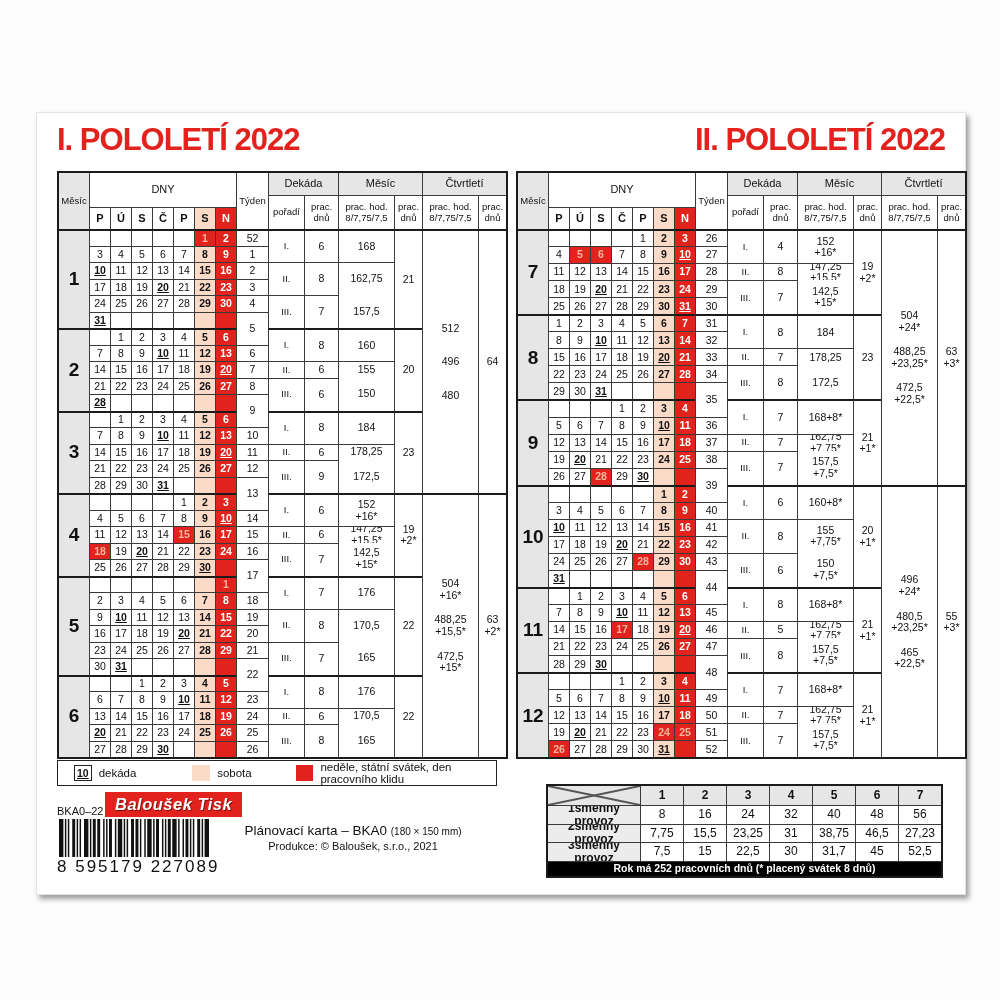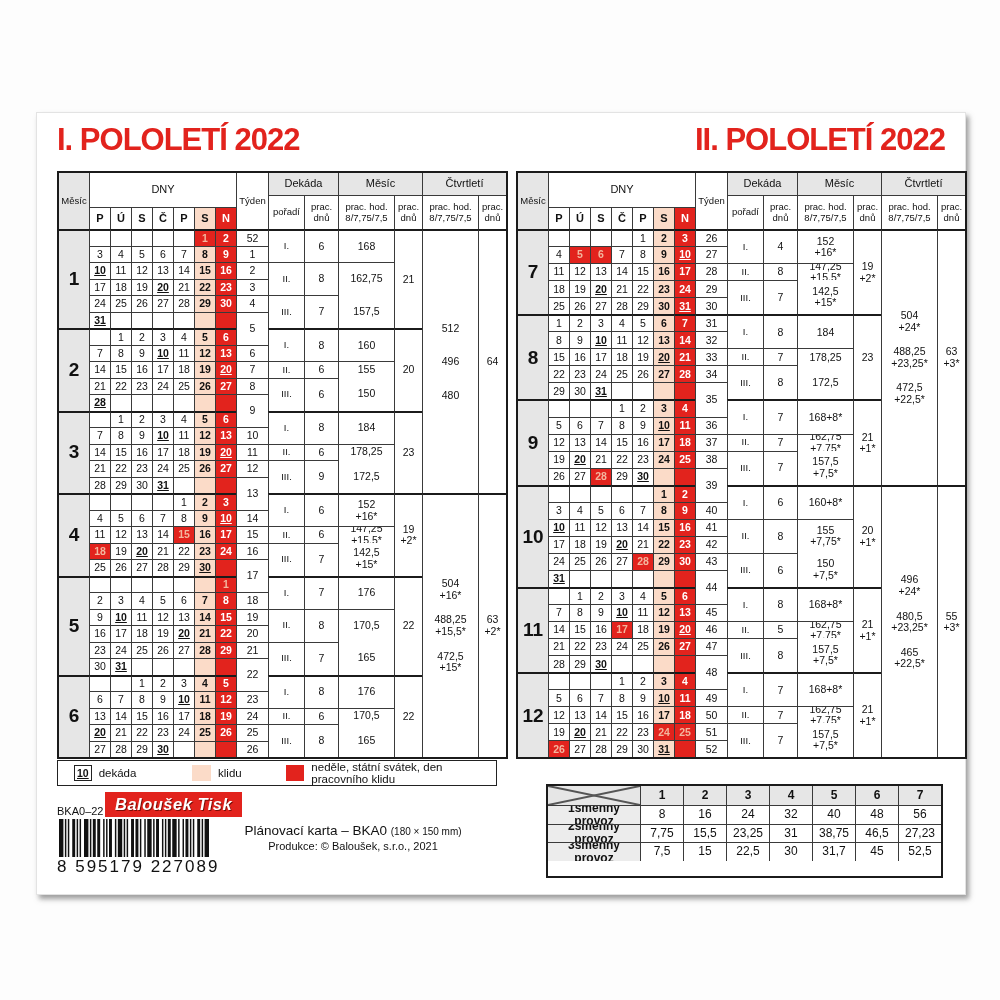--- a/index.html
+++ b/index.html
@@ -948,21 +948,21 @@
           <div class="c th stack" style="grid-area: 19 / 15 / span 16;">
             <div>55</div>
             <div>+3*</div>
           </div>
         </div>
     </div>
     <div class="legend">
       <span class="lg-box">10</span>
       <span class="lg-lab">dekáda</span>
       <span class="sw pink"></span>
-      <span class="lg-lab">klidu</span>
+      <span class="lg-lab">sobota</span>
       <span class="sw red"></span>
       <span class="lg-lab">neděle, státní svátek, den pracovního klidu</span>
     </div>
     <span id="code">BKA0–22</span>
     <span id="logo">Baloušek Tisk</span>
     <div id="barcode"><svg width="150" height="38" xmlns="http://www.w3.org/2000/svg">
           <rect x="0.00" y="0" width="4.41" height="38" fill="#111"></rect>
           <rect x="5.88" y="0" width="1.47" height="38" fill="#111"></rect>
           <rect x="8.82" y="0" width="1.47" height="38" fill="#111"></rect>
           <rect x="13.24" y="0" width="2.94" height="38" fill="#111"></rect>
@@ -1038,15 +1038,16 @@
         <div class="c " style="grid-area: 3 / 7;">46,5</div>
         <div class="c " style="grid-area: 3 / 8;">27,23</div>
         <div class="c lab nl" style="grid-area: 4 / 1;">3směnný provoz</div>
         <div class="c " style="grid-area: 4 / 2;">7,5</div>
         <div class="c " style="grid-area: 4 / 3;">15</div>
         <div class="c " style="grid-area: 4 / 4;">22,5</div>
         <div class="c " style="grid-area: 4 / 5;">30</div>
         <div class="c " style="grid-area: 4 / 6;">31,7</div>
         <div class="c " style="grid-area: 4 / 7;">45</div>
         <div class="c " style="grid-area: 4 / 8;">52,5</div>
+        <div class="c foot" style="grid-area: 5 / 1 / auto / span 8;">Rok má 252 pracovních dnů (* placený svátek 8 dnů)</div>
       </div>
   </div>
 </div>
 
 </body></html>

